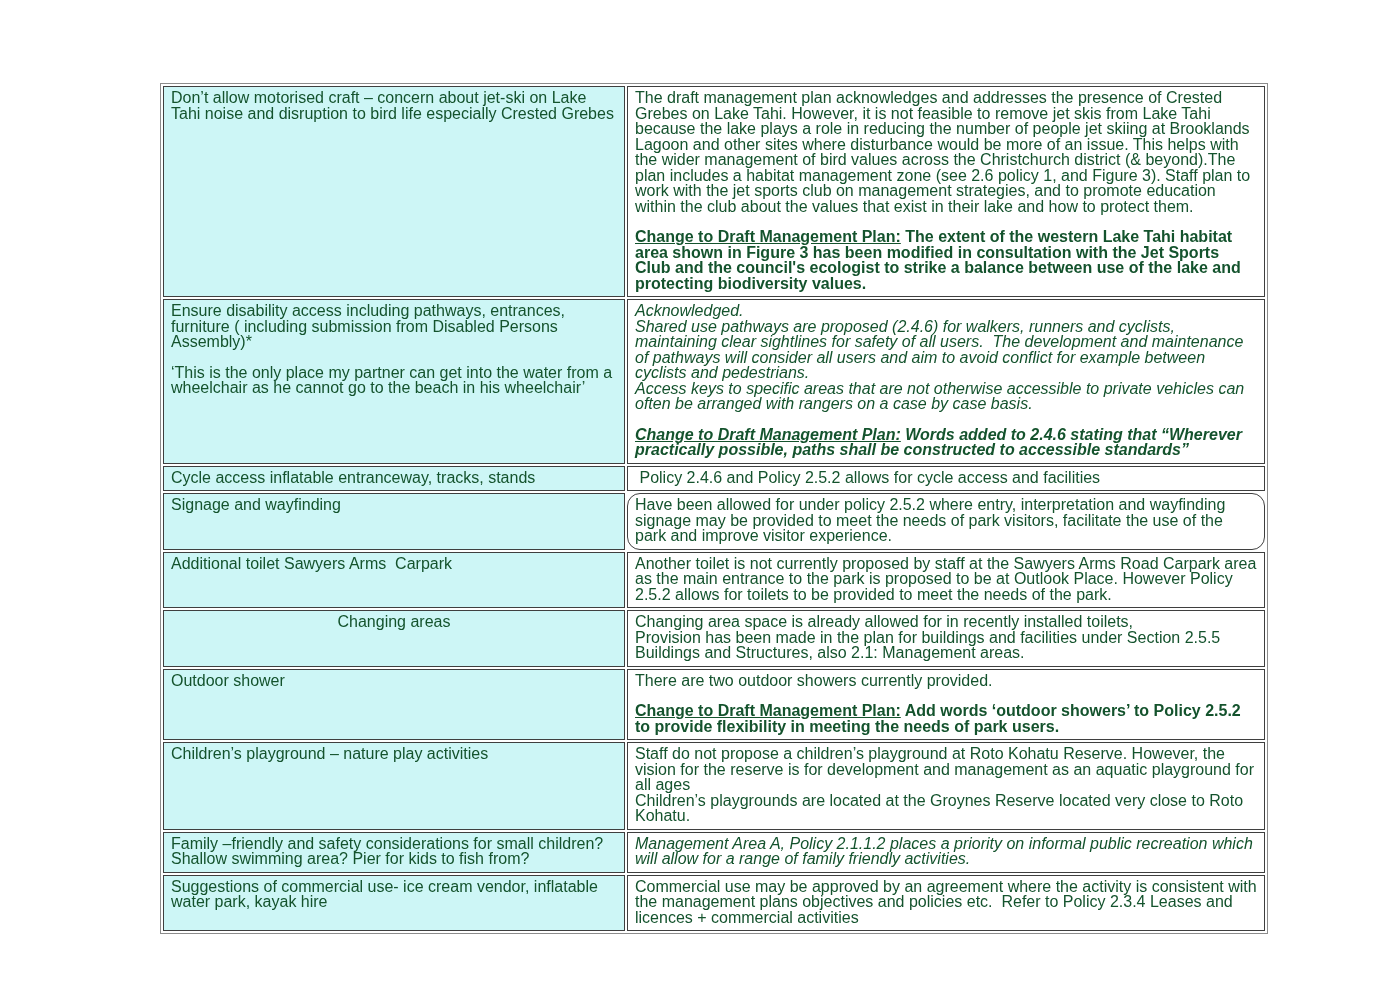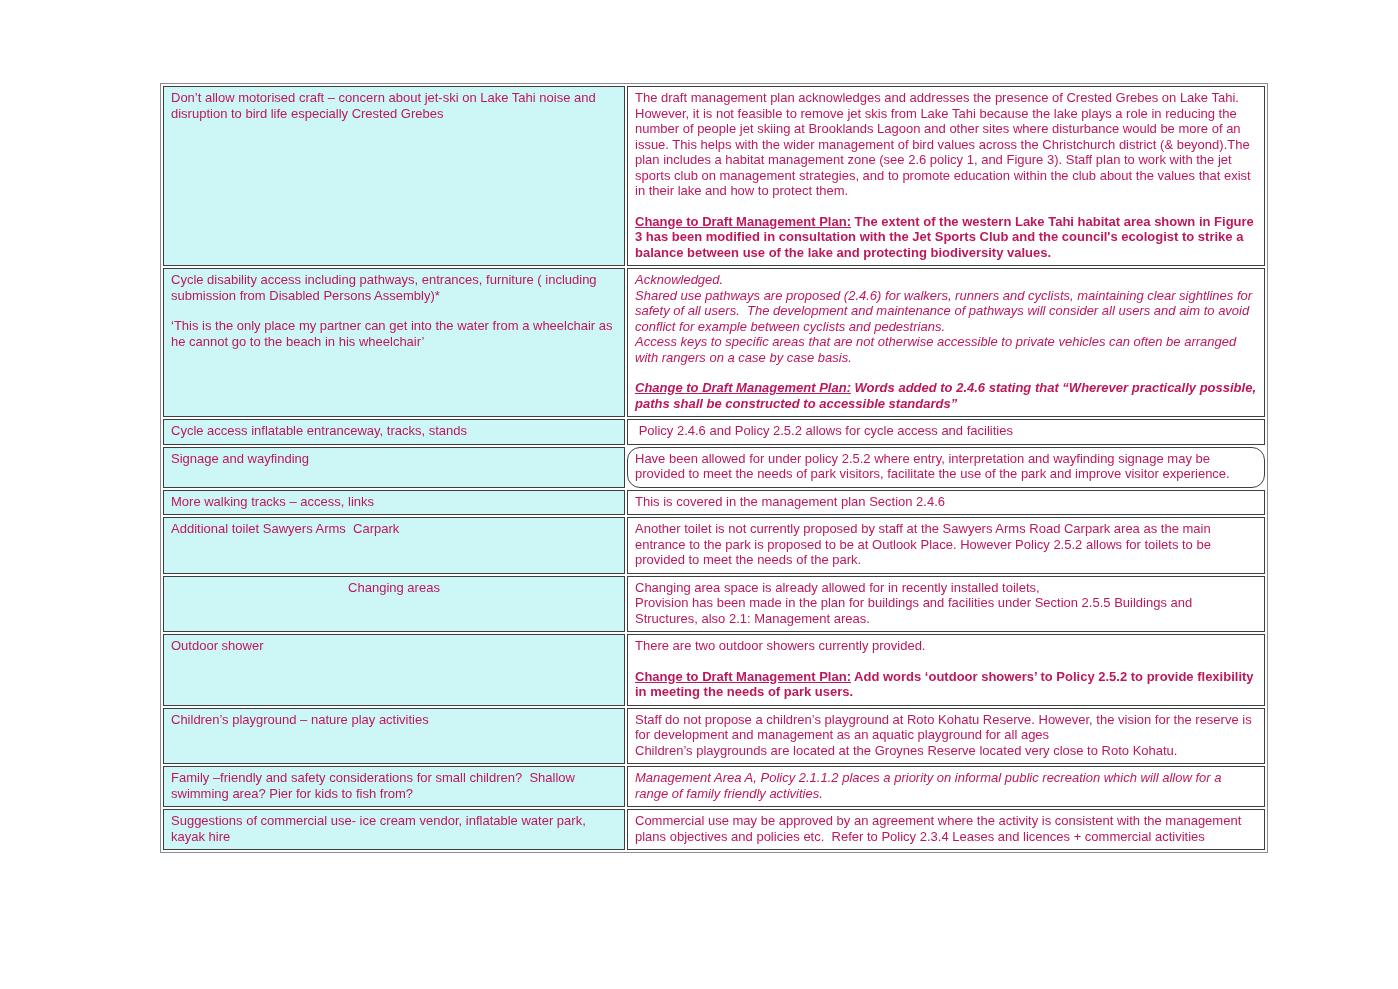--- a/index.html
+++ b/index.html
@@ -22,23 +22,23 @@
     width: 1108px;
     table-layout: fixed;
     border-collapse: separate;
     border-spacing: 2px;
     border: 1px solid #8c8c8c;
   }
   table.feedback-table td {
     border: 1px solid #3f3f3f;
     vertical-align: top;
     padding: 3px 7px 5px 7px;
-    font-size: 13px;
+    font-size: 16px;
     line-height: 15.5px;
-    color: #be185d;
+    color: #14532d;
   }
   td.response { background: #ffffff; }
   .para {
     white-space: pre-wrap;
     min-height: 15px;
   }
   .b { font-weight: bold; }
   .u { text-decoration: underline; }
 </style>
 </head>
@@ -56,21 +56,21 @@
             <div class="para">Don’t allow motorised craft – concern about jet-ski on Lake Tahi noise and disruption to bird life especially Crested Grebes</div>
           </td>
           <td class="response" style="background: rgb(255, 255, 255);">
             <div class="para">The draft management plan acknowledges and addresses the presence of Crested Grebes on Lake Tahi. However, it is not feasible to remove jet skis from Lake Tahi because the lake plays a role in reducing the number of people jet skiing at Brooklands Lagoon and other sites where disturbance would be more of an issue. This helps with the wider management of bird values across the Christchurch district (&amp; beyond).The plan includes a habitat management zone (see 2.6 policy 1, and Figure 3). Staff plan to work with the jet sports club on management strategies, and to promote education within the club about the values that exist in their lake and how to protect them.</div>
             <div class="para"></div>
             <div class="para"><span class="b u">Change to Draft Management Plan:</span><span class="b"> The extent of the western Lake Tahi habitat area shown in Figure 3 has been modified in consultation with the Jet Sports Club and the council's ecologist to strike a balance between use of the lake and protecting biodiversity values.</span></div>
           </td>
         </tr>
         <tr>
           <td class="feedback" style="background: rgb(205, 246, 246);">
-            <div class="para">Cycle disability access including pathways, entrances, furniture ( including submission from Disabled Persons Assembly)*</div>
+            <div class="para">Ensure disability access including pathways, entrances, furniture ( including submission from Disabled Persons Assembly)*</div>
             <div class="para"></div>
             <div class="para">‘This is the only place my partner can get into the water from a wheelchair as he cannot go to the beach in his wheelchair’</div>
           </td>
           <td class="response" style="background: rgb(255, 255, 255); font-style: italic;">
             <div class="para">Acknowledged.</div>
             <div class="para">Shared use pathways are proposed (2.4.6) for walkers, runners and cyclists, maintaining clear sightlines for safety of all users.  The development and maintenance of pathways will consider all users and aim to avoid conflict for example between cyclists and pedestrians.</div>
             <div class="para">Access keys to specific areas that are not otherwise accessible to private vehicles can often be arranged with rangers on a case by case basis.</div>
             <div class="para"></div>
             <div class="para"><span class="b u">Change to Draft Management Plan:</span><span class="b"> Words added to 2.4.6 stating that “Wherever practically possible, paths shall be constructed to accessible standards”</span></div>
           </td>
@@ -82,28 +82,20 @@
           <td class="response" style="background: rgb(255, 255, 255);">
             <div class="para"> Policy 2.4.6 and Policy 2.5.2 allows for cycle access and facilities</div>
           </td>
         </tr>
         <tr>
           <td class="feedback" style="background: rgb(205, 246, 246);">
             <div class="para">Signage and wayfinding</div>
           </td>
           <td class="response" style="background: rgb(255, 255, 255); border-radius: 13px;">
             <div class="para">Have been allowed for under policy 2.5.2 where entry, interpretation and wayfinding signage may be provided to meet the needs of park visitors, facilitate the use of the park and improve visitor experience.</div>
-          </td>
-        </tr>
-        <tr>
-          <td class="feedback" style="background: rgb(205, 246, 246);">
-            <div class="para">More walking tracks – access, links</div>
-          </td>
-          <td class="response" style="background: rgb(255, 255, 255);">
-            <div class="para">This is covered in the management plan Section 2.4.6</div>
           </td>
         </tr>
         <tr>
           <td class="feedback" style="background: rgb(205, 246, 246);">
             <div class="para">Additional toilet Sawyers Arms  Carpark</div>
           </td>
           <td class="response" style="background: rgb(255, 255, 255);">
             <div class="para">Another toilet is not currently proposed by staff at the Sawyers Arms Road Carpark area as the main entrance to the park is proposed to be at Outlook Place. However Policy 2.5.2 allows for toilets to be provided to meet the needs of the park.</div>
           </td>
         </tr>

